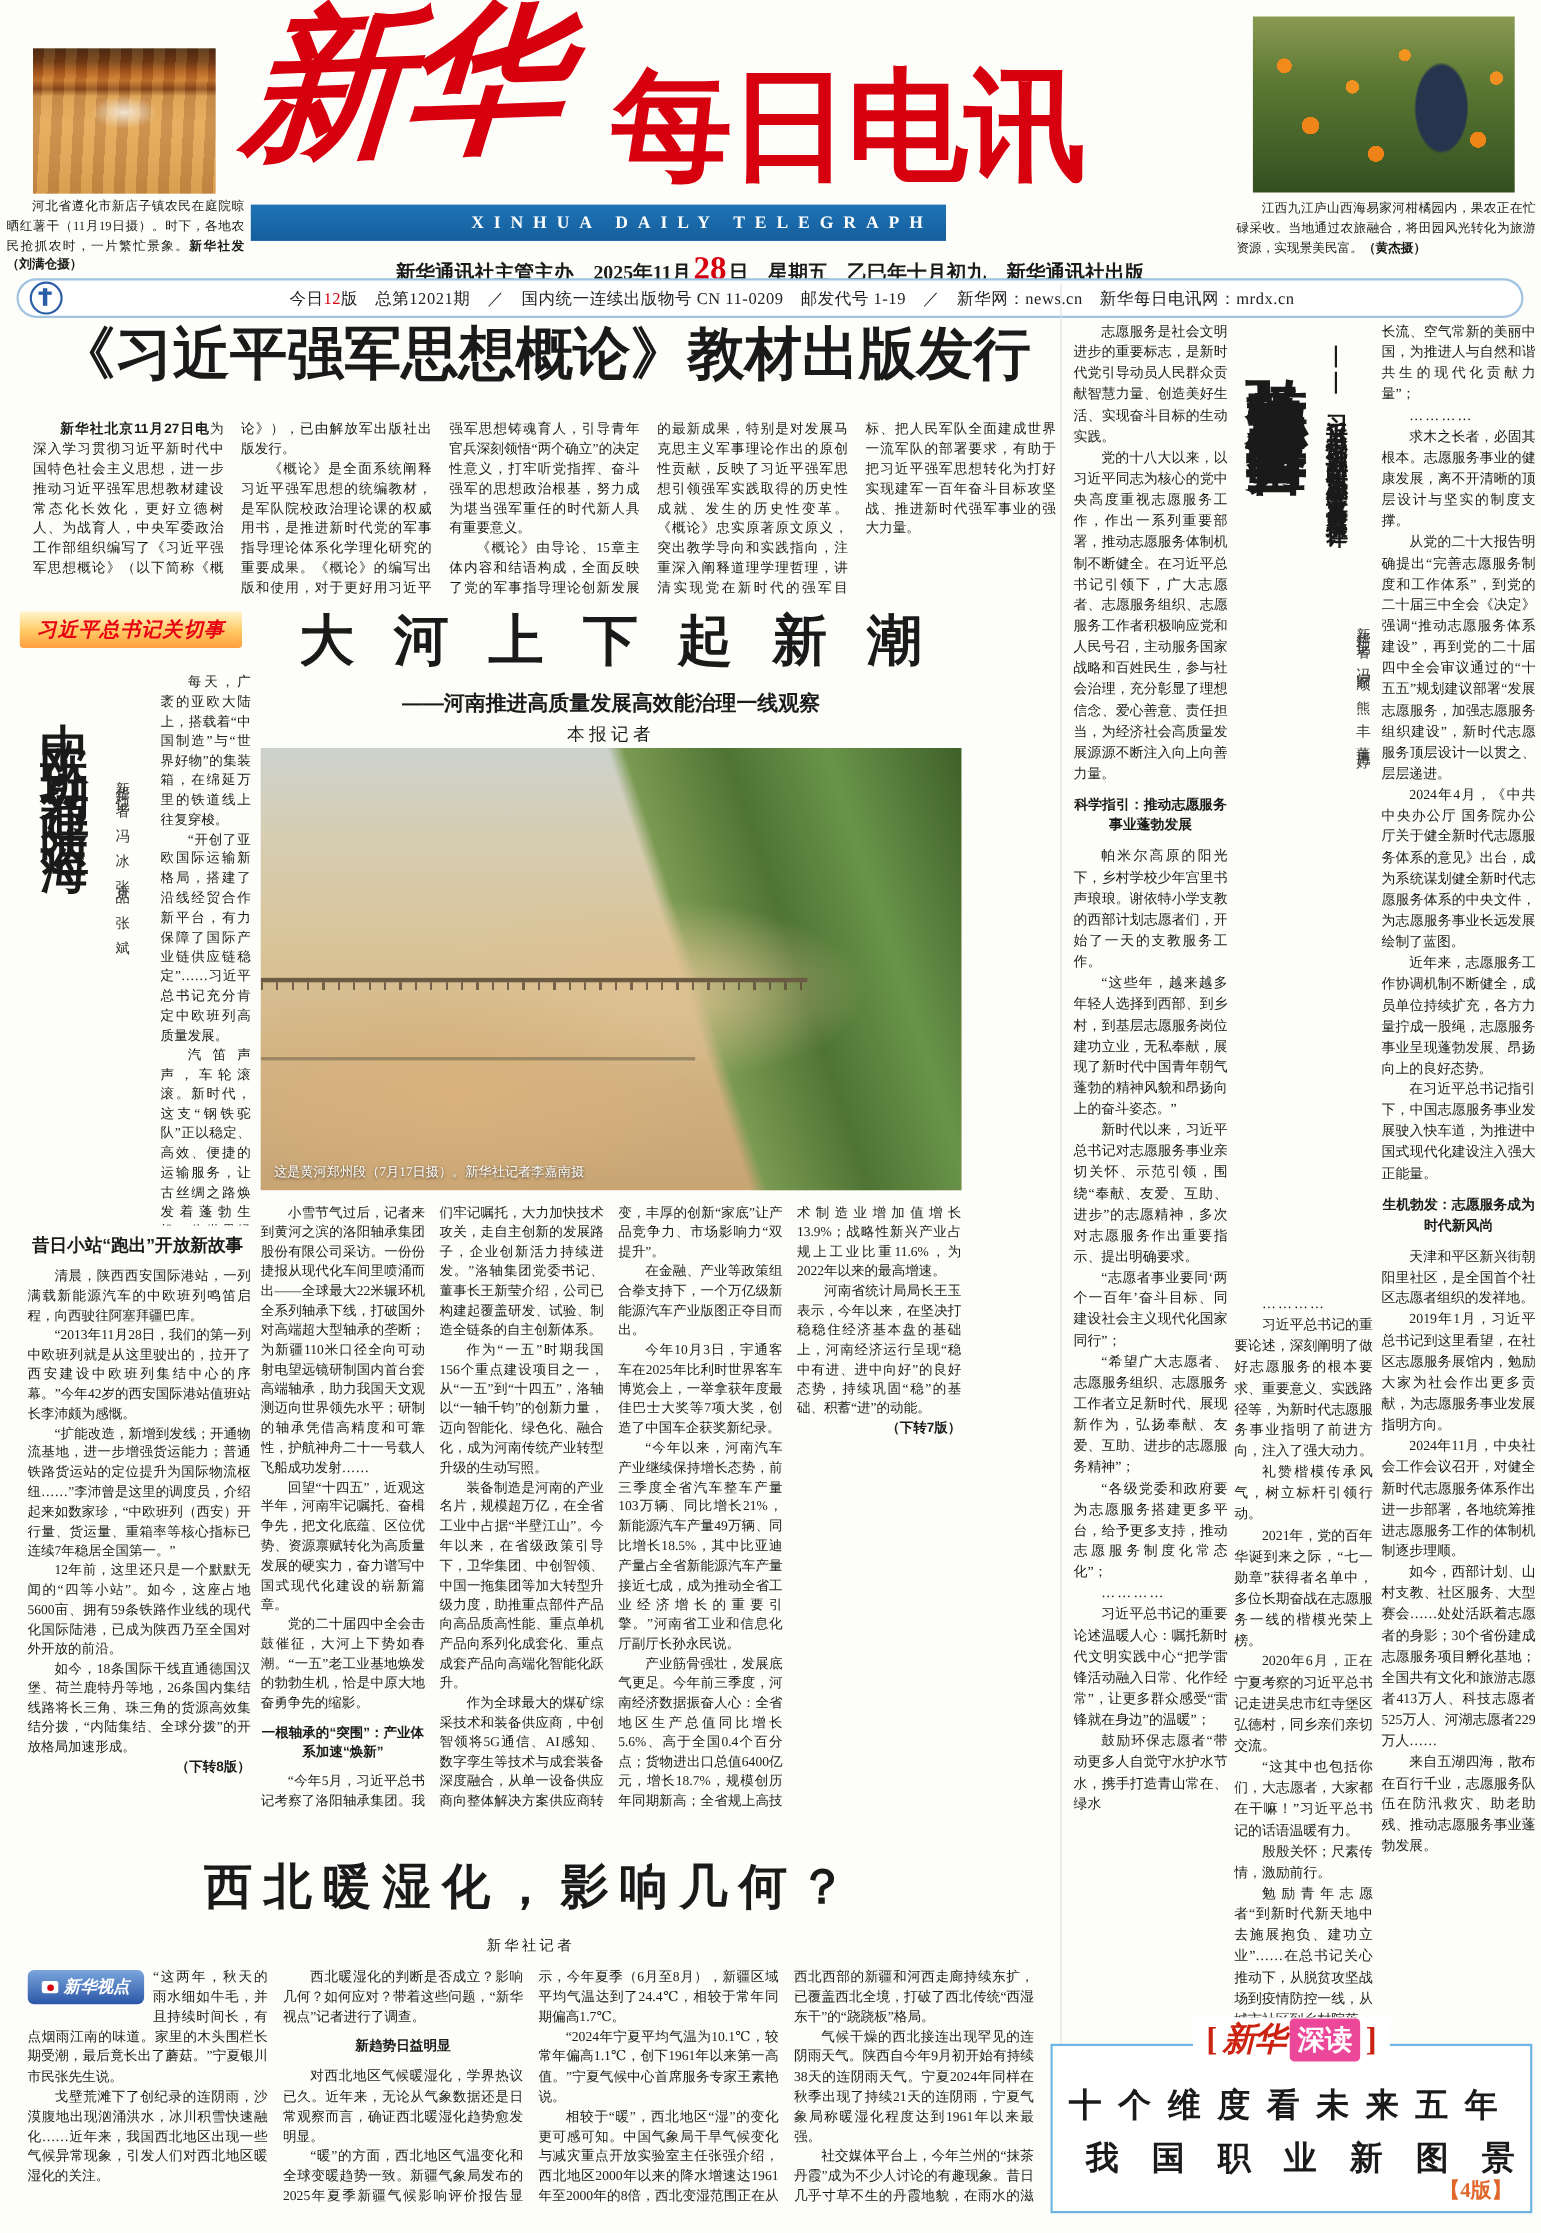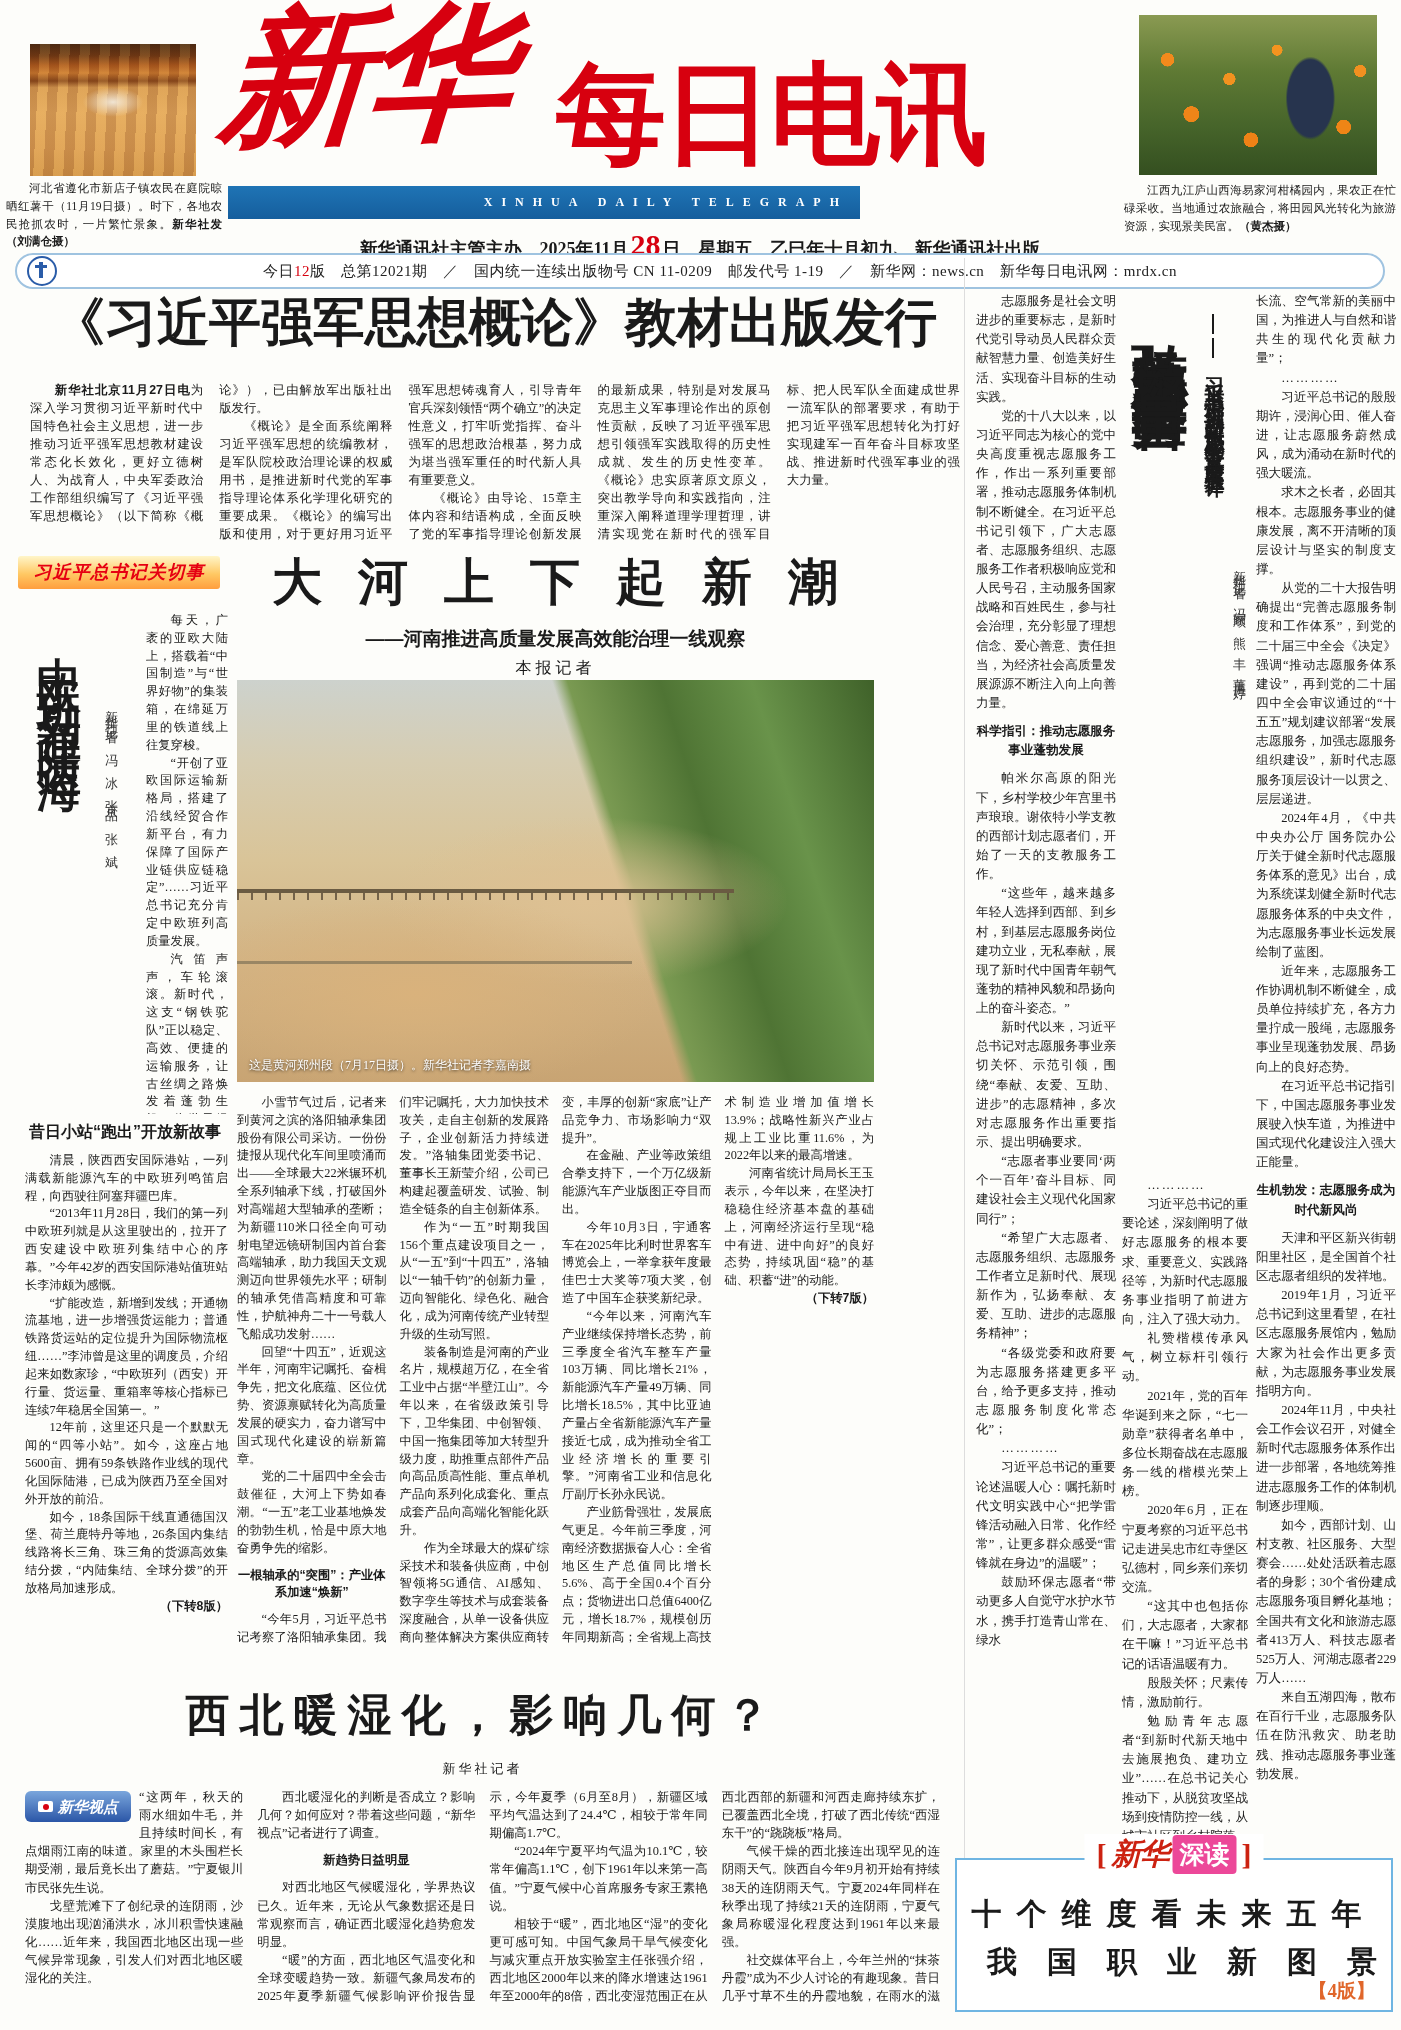--- a/index.html
+++ b/index.html
@@ -24,21 +24,21 @@
       radial-gradient(circle 10px at 93% 35%,#f19020 0 60%,rgba(0,0,0,0) 62%),
       radial-gradient(ellipse 16% 40% at 72% 52%,#27344e 0 60%,rgba(0,0,0,0) 65%),
       linear-gradient(180deg,#8a9a52 0%,#5f7a34 35%,#46642a 70%,#344f20 100%);}
   .photo-cap{font-size:11.5px;line-height:1.55;text-align:justify;text-indent:2em;}
   .photo-cap b{font-family:"Liberation Sans","DejaVu Sans",sans-serif;}
   .mast-script{left:222px;top:2px;font-size:148px;font-weight:900;font-style:italic;color:#d7000f;
     transform:skewX(-6deg) rotate(-2deg);line-height:1;letter-spacing:-6px;z-index:3;}
   .mast-rest{left:556px;top:58px;font-size:110px;font-weight:900;color:#d7000f;line-height:1.05;letter-spacing:-3px;z-index:3;}
   .blue-bar{left:228px;top:186px;width:632px;height:33px;background:linear-gradient(180deg,#1f74b5,#155e9d);
     display:flex;align-items:center;justify-content:flex-end;padding-right:12px;box-sizing:border-box;z-index:2;}
-  .blue-bar span{color:#fff;font-size:12px;font-weight:700;letter-spacing:9px;font-family:"Liberation Serif",serif;}
+  .blue-bar span{color:#fff;font-size:16px;font-weight:700;letter-spacing:9px;font-family:"Liberation Serif",serif;}
   .dateline{left:250px;top:228px;width:900px;display:flex;align-items:baseline;justify-content:center;gap:18px;
     font-size:18px;font-weight:700;white-space:nowrap;}
   .dateline .day{color:#d7000f;font-size:30px;font-weight:700;margin:0 2px;}
   .info-pill{left:15px;top:253px;width:1370px;height:36px;border:2px solid #9fc3e0;border-radius:20px;
     box-sizing:border-box;display:flex;align-items:center;background:#fff;}
   .info-pill .txt{flex:1;text-align:center;font-size:15px;letter-spacing:.5px;color:#222;white-space:nowrap;}
   .info-pill .red{color:#d7000f;}
   .emblem{width:26px;height:26px;border:2px solid #2a5ca8;border-radius:50%;margin-left:10px;position:relative;flex:0 0 auto;}
   .emblem:before{content:"";position:absolute;left:10px;top:4px;width:4px;height:16px;background:#2a5ca8;}
   .emblem:after{content:"";position:absolute;left:6px;top:7px;width:12px;height:3px;background:#2a5ca8;}
@@ -232,21 +232,20 @@
       <p class="para">礼赞楷模传承风气，树立标杆引领行动。</p>
       <p class="para">2021年，党的百年华诞到来之际，“七一勋章”获得者名单中，多位长期奋战在志愿服务一线的楷模光荣上榜。</p>
       <p class="para">2020年6月，正在宁夏考察的习近平总书记走进吴忠市红寺堡区弘德村，同乡亲们亲切交流。</p>
       <p class="para">“这其中也包括你们，大志愿者，大家都在干嘛！”习近平总书记的话语温暖有力。</p>
       <p class="para">殷殷关怀；尺素传情，激励前行。</p>
       <p class="para">勉励青年志愿者“到新时代新天地中去施展抱负、建功立业”……在总书记关心推动下，从脱贫攻坚战场到疫情防控一线，从城市社区到乡村院落，志愿者的身影随处可见。</p>
     </div>
   <div class="abs vol-colD">
       <p class="para noind">长流、空气常新的美丽中国，为推进人与自然和谐共生的现代化贡献力量”；</p>
       <p class="para dots">…………</p>
-      <p class="para">习近平总书记的殷殷期许，浸润心田、催人奋进，让志愿服务蔚然成风，成为涌动在新时代的强大暖流。</p>
       <p class="para">求木之长者，必固其根本。志愿服务事业的健康发展，离不开清晰的顶层设计与坚实的制度支撑。</p>
       <p class="para">从党的二十大报告明确提出“完善志愿服务制度和工作体系”，到党的二十届三中全会《决定》强调“推动志愿服务体系建设”，再到党的二十届四中全会审议通过的“十五五”规划建议部署“发展志愿服务，加强志愿服务组织建设”，新时代志愿服务顶层设计一以贯之、层层递进。</p>
       <p class="para">2024年4月，《中共中央办公厅 国务院办公厅关于健全新时代志愿服务体系的意见》出台，成为系统谋划健全新时代志愿服务体系的中央文件，为志愿服务事业长远发展绘制了蓝图。</p>
       <p class="para">近年来，志愿服务工作协调机制不断健全，成员单位持续扩充，各方力量拧成一股绳，志愿服务事业呈现蓬勃发展、昂扬向上的良好态势。</p>
       <p class="para">在习近平总书记指引下，中国志愿服务事业发展驶入快车道，为推进中国式现代化建设注入强大正能量。</p>
       <p class="para sub2"><b>生机勃发：</b>志愿服务成为时代新风尚</p>
       <p class="para">天津和平区新兴街朝阳里社区，是全国首个社区志愿者组织的发祥地。</p>
       <p class="para">2019年1月，习近平总书记到这里看望，在社区志愿服务展馆内，勉励大家为社会作出更多贡献，为志愿服务事业发展指明方向。</p>
       <p class="para">2024年11月，中央社会工作会议召开，对健全新时代志愿服务体系作出进一步部署，各地统筹推进志愿服务工作的体制机制逐步理顺。</p>
       <p class="para">如今，西部计划、山村支教、社区服务、大型赛会……处处活跃着志愿者的身影；30个省份建成志愿服务项目孵化基地；全国共有文化和旅游志愿者413万人、科技志愿者525万人、河湖志愿者229万人……</p>

